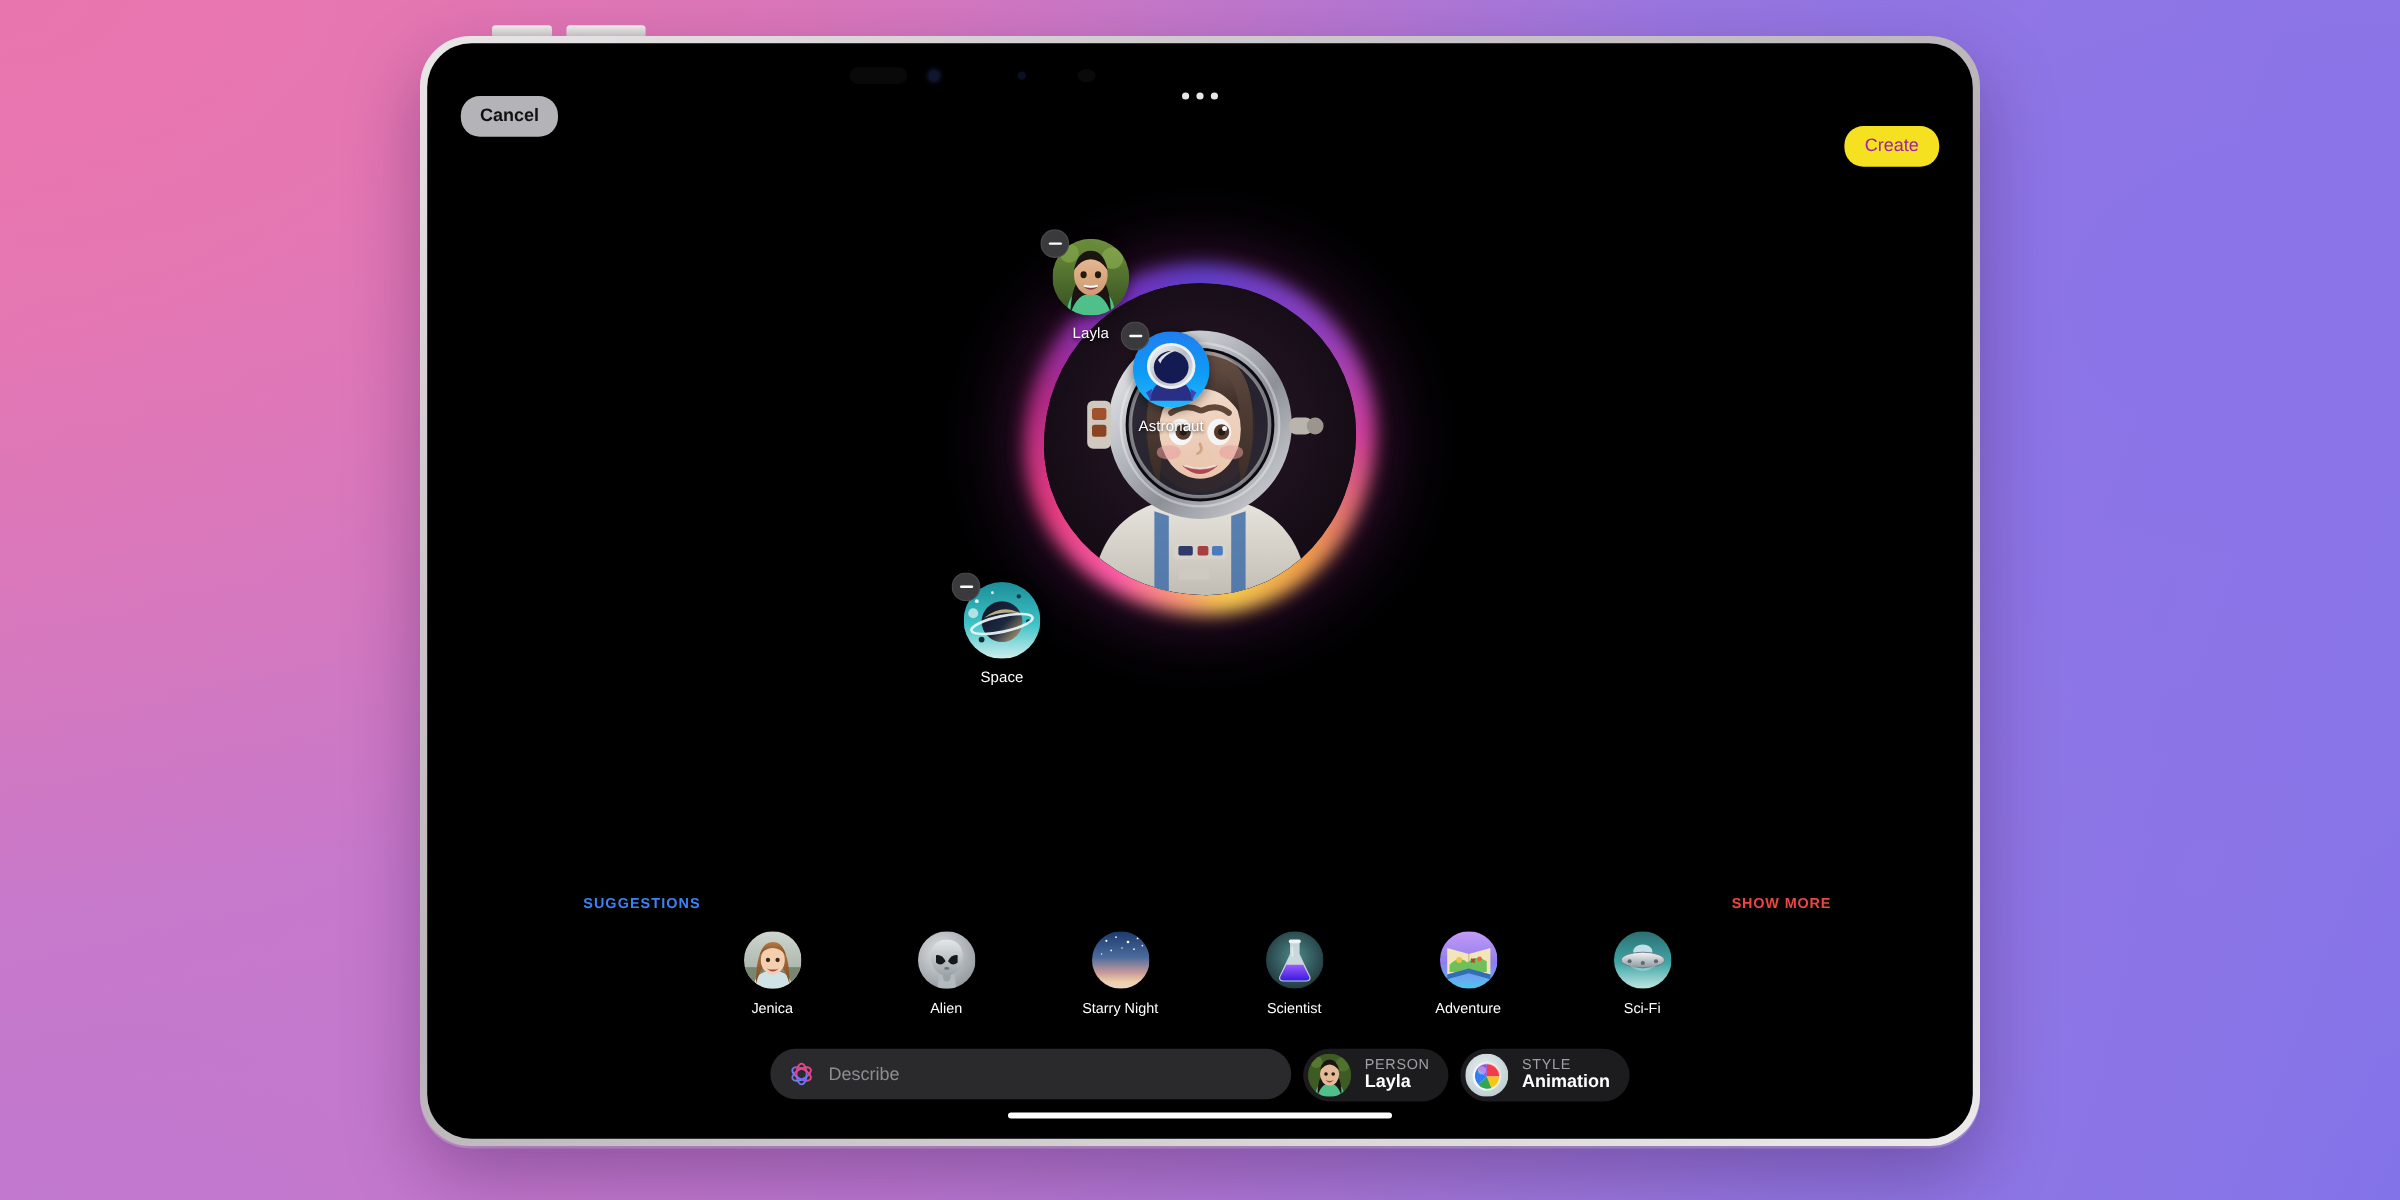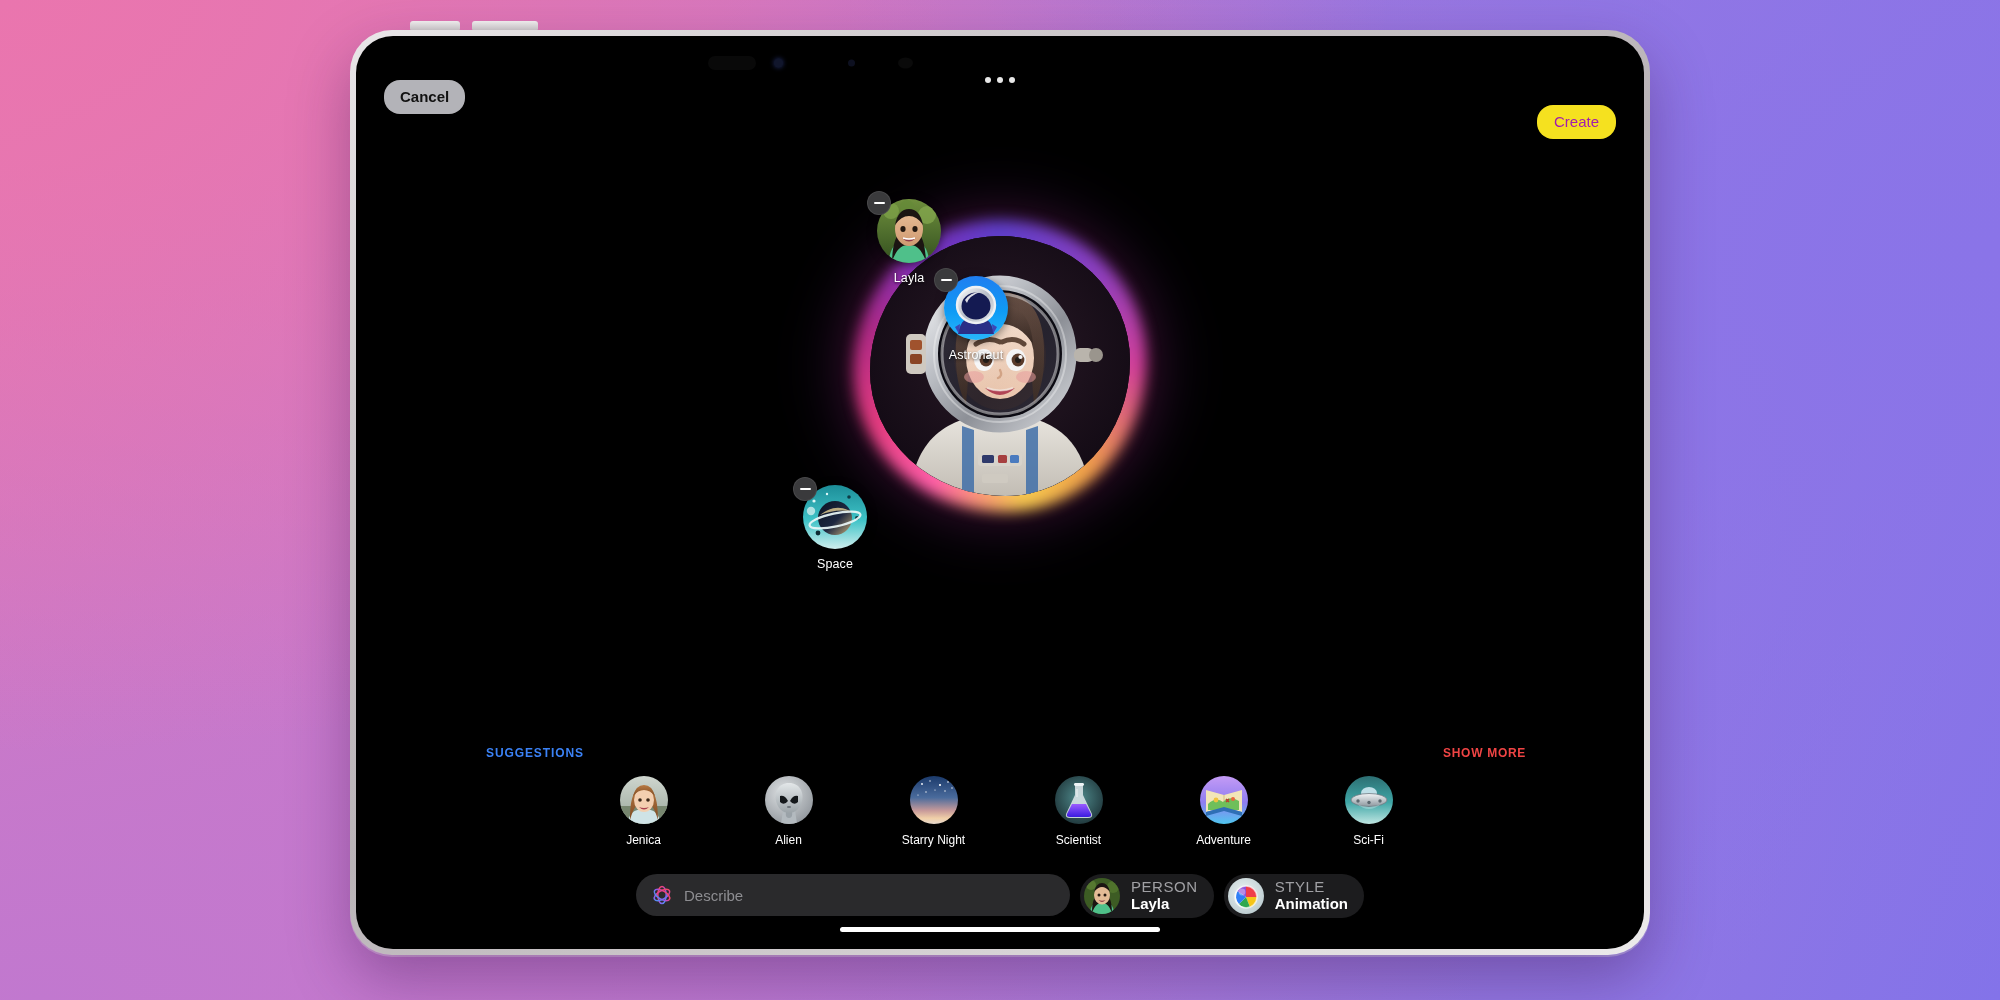--- a/index.html
+++ b/index.html
@@ -151,21 +151,21 @@
     display:flex; align-items:center; padding:0 14px; cursor:text;
   }
   .ai-icon { width:24px; height:24px; flex:0 0 24px; margin-right:10px; }
   .describe-text { font-size:15px; color:#8d8d91; }
   .pill {
     height:44px; border-radius:22px; background:#1c1c1e;
     display:flex; align-items:center; padding:0 16px 0 4px; cursor:pointer;
   }
   .pill .pthumb { width:36px; height:36px; border-radius:50%; overflow:hidden; position:relative; margin-right:11px; }
   .pill .ptext { line-height:1.12; }
-  .pill .pkey { font-size:15px; letter-spacing:.55px; color:#a0a0a4; font-weight:400; }
+  .pill .pkey { font-size:12px; letter-spacing:.55px; color:#a0a0a4; font-weight:400; }
   .pill .pval { font-size:15px; color:#fff; font-weight:700; }
 
   .home-indicator {
     position:absolute; bottom:17px; left:50%; transform:translateX(-50%);
     width:320px; height:5px; border-radius:3px; background:#fff;
   }
 </style>
 </head>
 <body>
 

